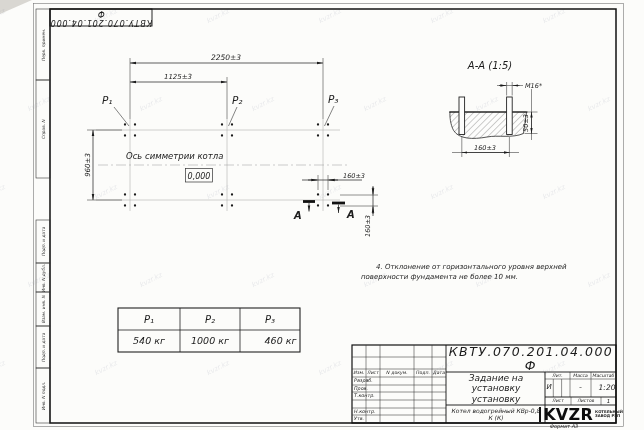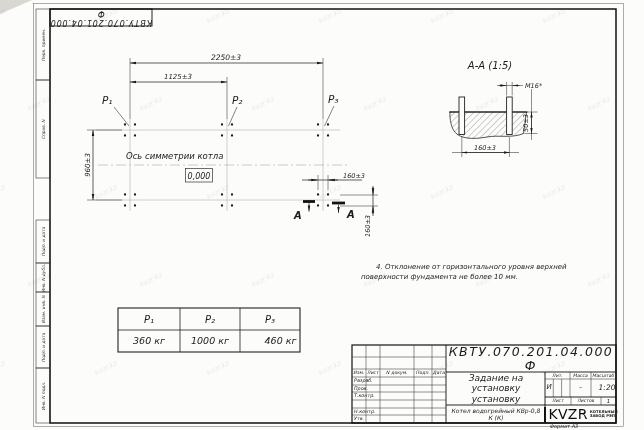--- a/index.html
+++ b/index.html
@@ -18,21 +18,21 @@
   .vlabel{position:absolute;display:flex;align-items:center;justify-content:center;
        writing-mode:vertical-rl;transform:rotate(180deg);font-size:4.3px;
        font-style:italic;color:#333;}
   .stamp{transform:rotate(180deg);font-size:8px;letter-spacing:0.8px;}
   .doцnum{letter-spacing:1.5px;}
   .notes{position:absolute;left:361px;top:262px;width:252px;font-size:7px;
        font-style:italic;color:#1b1b1b;line-height:10px;}
   .note{text-indent:15px;margin:0;}
   .logo-row{position:absolute;display:flex;align-items:center;justify-content:center;gap:2px;}
   .logo-mark{width:10px;height:13px;background:repeating-linear-gradient(0deg,#111 0 2.2px,#fff 2.2px 3.2px);border:0.5px solid #111;}
-  .logo-kvzr{font-weight:400;font-size:14px;font-style:normal;color:#0d0d0d;letter-spacing:0.3px;}
+  .logo-kvzr{font-weight:700;font-size:16px;font-style:normal;color:#0d0d0d;letter-spacing:0.3px;}
   .logo-cap{font-size:3.8px;line-height:4.4px;font-style:normal;font-weight:700;color:#222;text-align:left;}
 </style>
 </head>
 <body>
 
 <div class="paper"></div>
 <div class="wm-layer">
     <span style="left: -18px; top: 12px;">kvzr.kz</span>
     <span style="left: 94px; top: 12px;">kvzr.kz</span>
     <span style="left: 206px; top: 12px;">kvzr.kz</span>
@@ -261,21 +261,21 @@
 <div class="vlabel" style="left:36px;top:326px;width:14px;height:42px;">Подп. и дата</div>
 <div class="vlabel" style="left:36px;top:368px;width:14px;height:55px;">Инв. N подл.</div>
 
 <div class="notes">
   <p class="note">4. Отклонение от горизонтального уровня верхней поверхности фундамента не более 10 мм.</p>
 </div>
 
 <div class="txt" style="left:118px;top:308px;width:62px;height:22px;font-size:10px;">P₁</div>
 <div class="txt" style="left:180px;top:308px;width:60px;height:22px;font-size:10px;">P₂</div>
 <div class="txt" style="left:240px;top:308px;width:60px;height:22px;font-size:10px;">P₃</div>
-<div class="txt" style="left:118px;top:330px;width:62px;height:22px;font-size:9.5px;">360 кг</div>
+<div class="txt" style="left:118px;top:330px;width:62px;height:22px;font-size:9.5px;">540 кг</div>
 <div class="txt" style="left:180px;top:330px;width:60px;height:22px;font-size:9.5px;">1000 кг</div>
 <div class="txt" style="left:240px;top:330px;width:81px;height:22px;font-size:9.5px;">460 кг</div>
 
 <div class="txt doцnum" style="left:447px;top:345px;width:168px;height:27px;font-size:12.5px;">КВТУ.070.201.04.000 Ф</div>
 <div class="txt" style="left:447px;top:373px;width:98px;height:31px;font-size:9px;line-height:10.5px;">Задание на установку установку</div>
 <div class="txt" style="left:449px;top:406px;width:94px;height:16px;font-size:6px;line-height:7px;">Котел водогрейный КВр-0,8 К (К)</div>
 
 <div class="txt" style="left:352px;top:369px;width:14px;height:8px;font-size:4.6px;">Изм.</div>
 <div class="txt" style="left:366px;top:369px;width:14px;height:8px;font-size:4.6px;">Лист</div>
 <div class="txt" style="left:380px;top:369px;width:34px;height:8px;font-size:4.6px;">N докум.</div>

